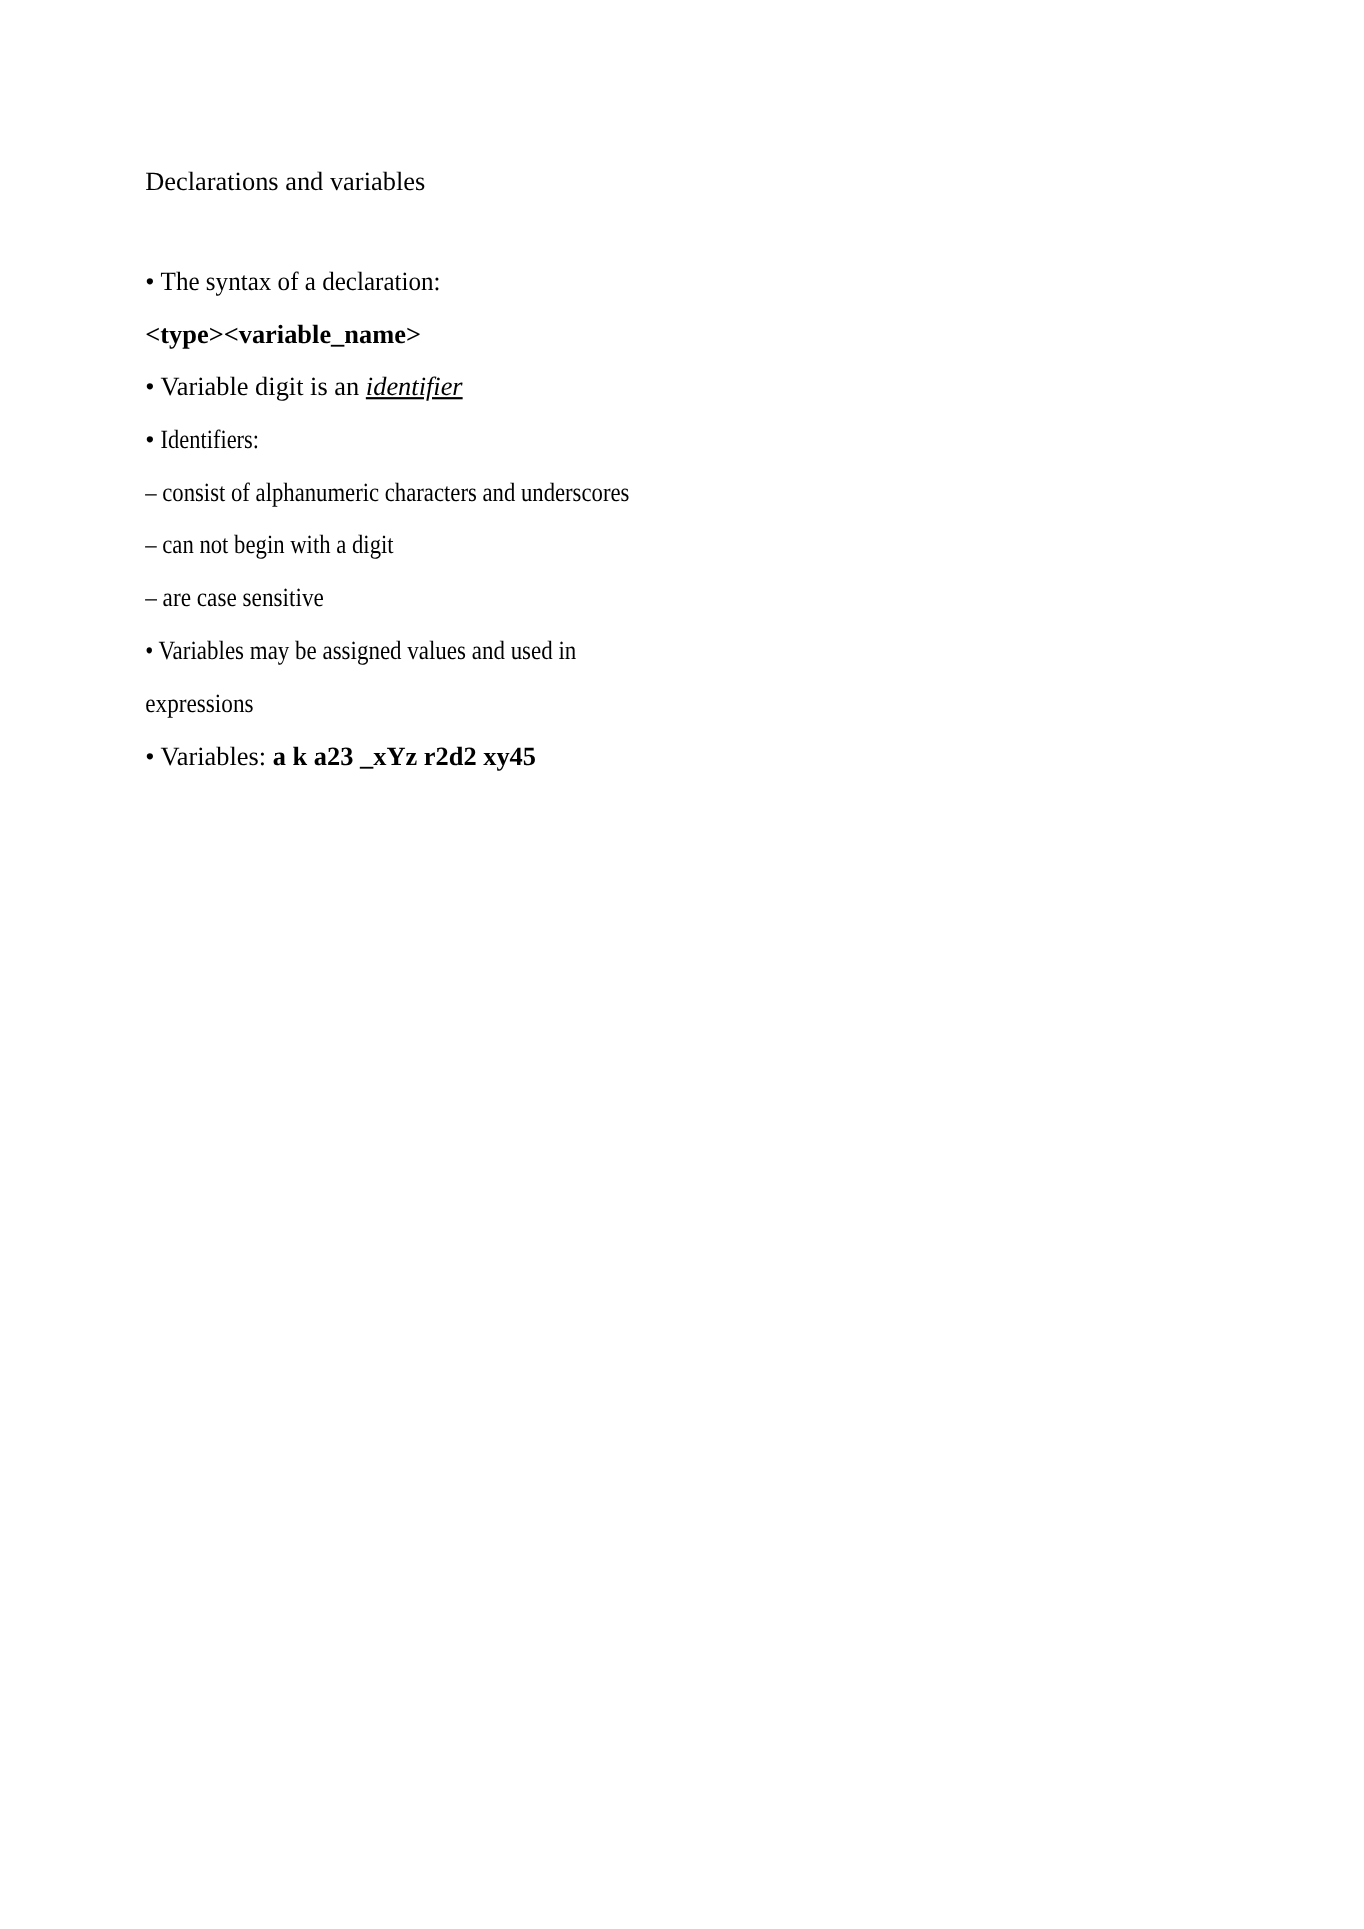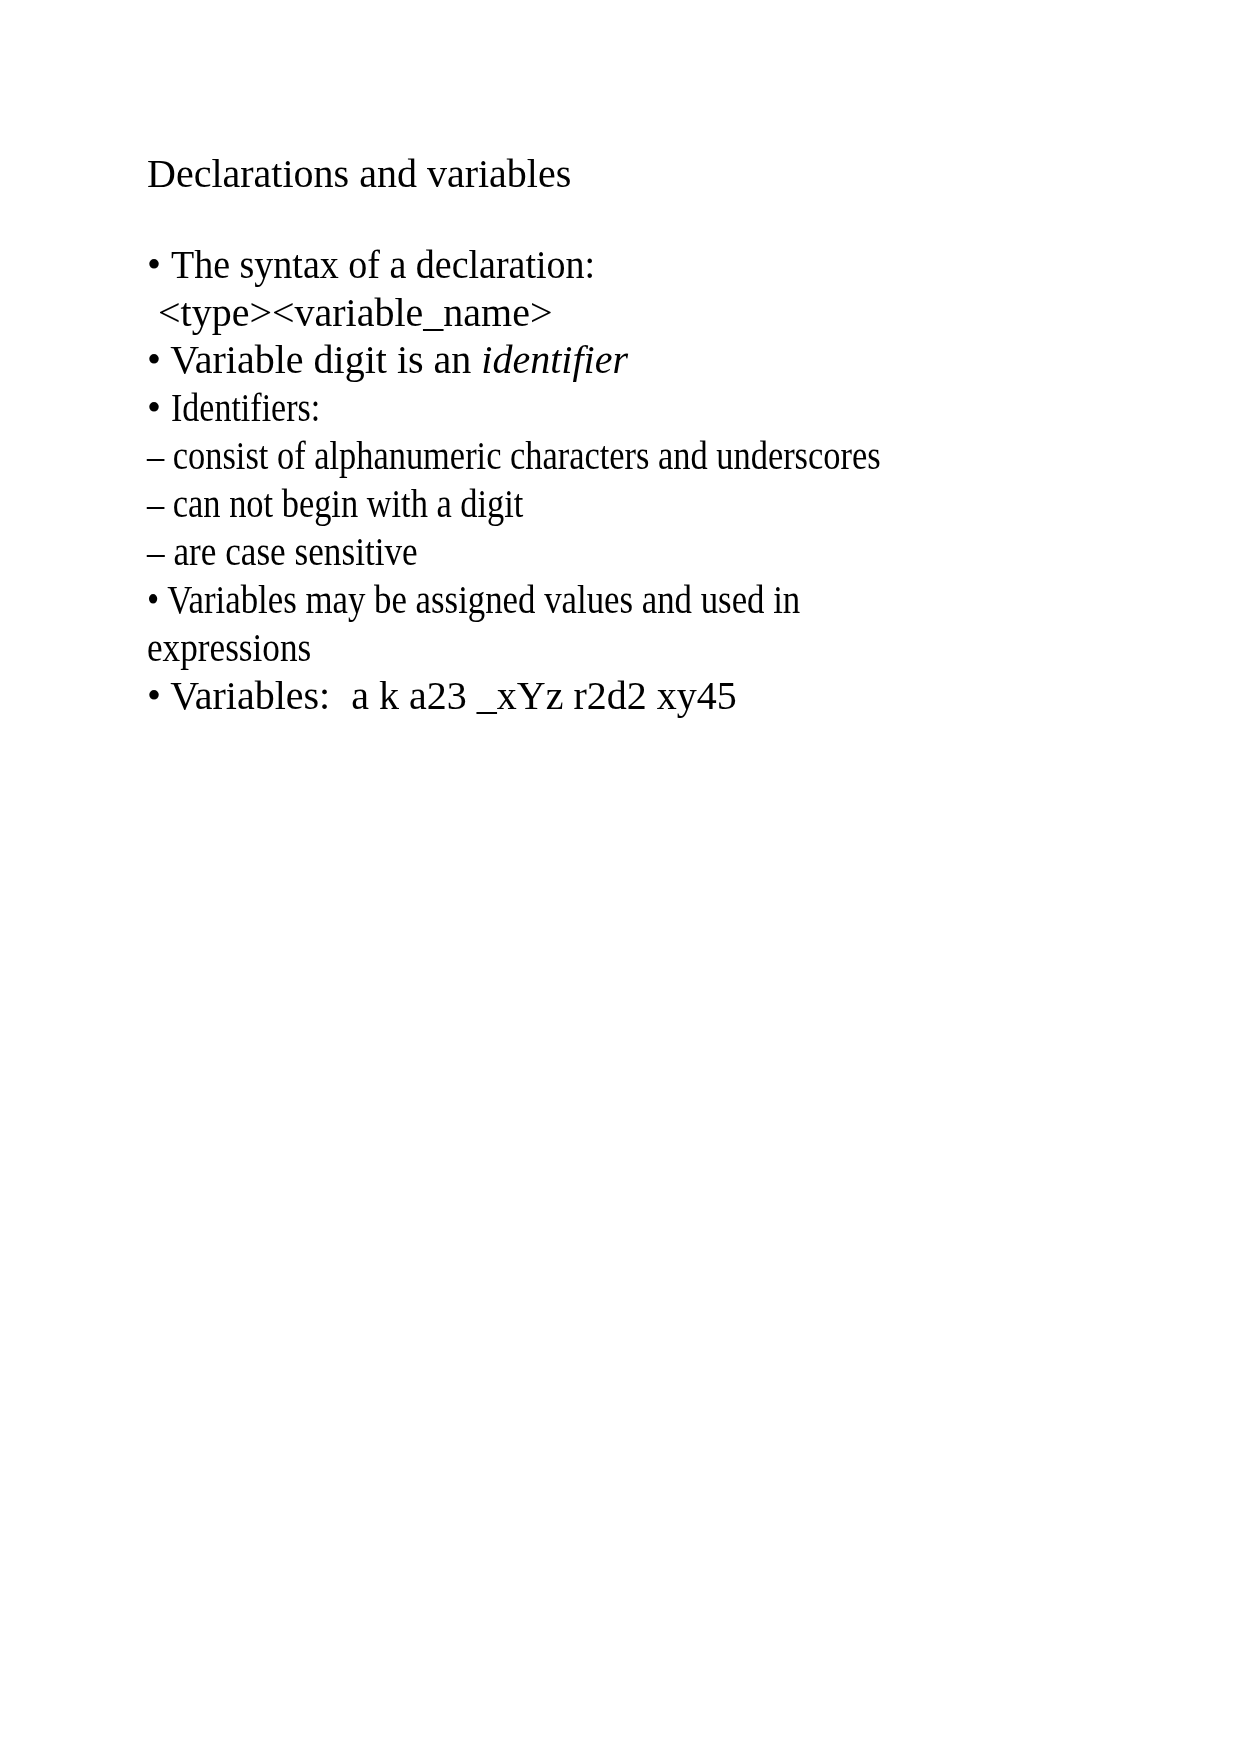--- a/index.html
+++ b/index.html
@@ -1,21 +1,21 @@
 <!DOCTYPE html>
 <html><head>
   <meta charset="utf-8">
   <style>
     html, body { margin: 0; padding: 0; background: #ffffff; }
     body { width: 1240px; height: 1754px; position: relative; overflow: hidden;
            font-family: "Liberation Serif", "DejaVu Serif", serif; color: #000; }
-    .line { position: absolute; left: 147px; white-space: nowrap; font-size: 40px; line-height: 1; }
+    .line { position: absolute; left: 132px; white-space: nowrap; font-size: 24px; line-height: 1; }
     .title { top: 154px; }
-    .b { font-weight: normal; margin-left: 11px; }
-    .i { font-style: italic; }
+    .b { font-weight: bold; }
+    .i { font-style: italic; text-decoration: underline; }
     .cond { transform-origin: left top; display: inline-block; }
   </style>
 </head>
 <body>
 
 <div>
   <div class="line title">Declarations and variables</div>
 
   <div class="line" style="top:245px">
     <span>• </span><span class="cond" style="transform:scaleX(0.95)">The syntax of a declaration:</span>

